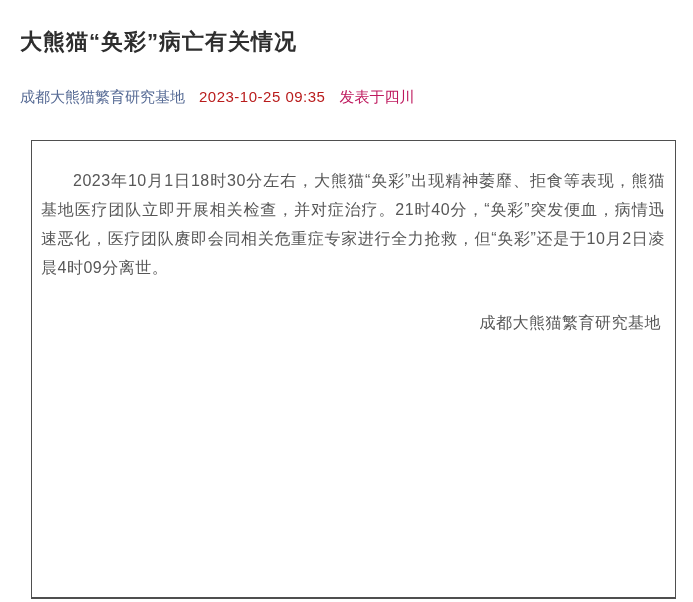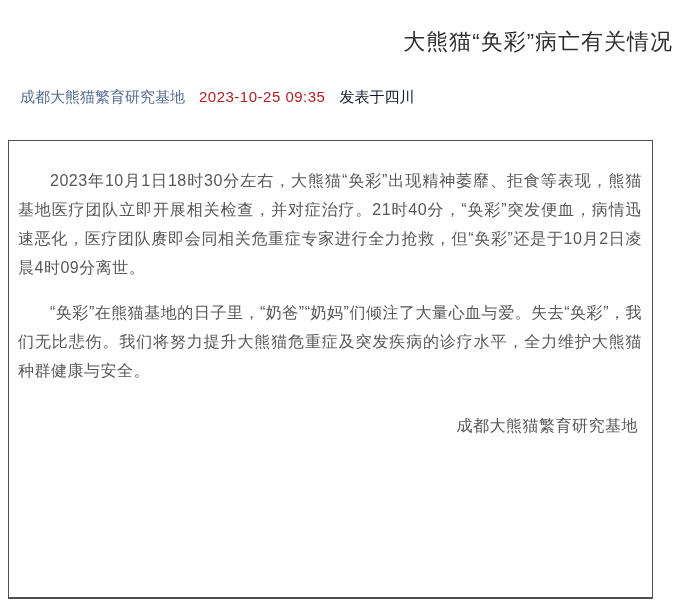--- a/index.html
+++ b/index.html
@@ -5,44 +5,43 @@
   html, body { margin: 0; padding: 0; }
   body {
     width: 693px; height: 602px;
     background: #ffffff;
     font-family: "Liberation Sans", "DejaVu Sans", sans-serif;
     overflow: hidden;
   }
   .page { position: relative; width: 693px; height: 602px; background: #ffffff; }
 
   .article-title {
-    padding: 13px 20px 0 4px;
+    padding: 13px 20px 0 20px;
     font-size: 22px;
-    font-weight: 400;
+    font-weight: 700;
     color: #2e2e2e;
     letter-spacing: 1px;
     line-height: 28px;
-    text-align: right;
   }
 
   .meta-row {
     display: flex;
     align-items: baseline;
     padding: 17px 20px 0 20px;
     font-size: 15px;
     line-height: 20px;
     white-space: nowrap;
   }
   .account-name { color: #576b95; margin-right: 14px; cursor: pointer; }
   .publish-time { color: #b91c1c; margin-right: 14px; letter-spacing: 0.5px; }
-  .publish-location { color: #0f172a; }
+  .publish-location { color: #be185d; }
 
   .content-box {
     box-sizing: border-box;
-    margin: 33px 24px 0 8px;
+    margin: 33px 24px 0 31px;
     width: 645px;
     height: 459px;
     border: 1px solid #4f4f4f;
     border-bottom-width: 2px;
     background: #ffffff;
     padding: 25px 10px 0 9px;
   }
   .content-box p {
     margin: 0 0 16px 0;
     font-size: 16px;
@@ -71,21 +70,20 @@
   <h1 class="article-title">大熊猫“奂彩”病亡有关情况</h1>
 
   <div class="meta-row">
     <span class="account-name">成都大熊猫繁育研究基地</span>
     <span class="publish-time">2023-10-25 09:35</span>
     <span class="publish-location">发表于四川</span>
   </div>
 
   <div class="content-box">
     <p>2023年10月1日18时30分左右，大熊猫“奂彩”出现精神萎靡、拒食等表现，熊猫基地医疗团队立即开展相关检查，并对症治疗。21时40分，“奂彩”突发便血，病情迅速恶化，医疗团队赓即会同相关危重症专家进行全力抢救，但“奂彩”还是于10月2日凌晨4时09分离世。</p>
-    <p>“奂彩”在熊猫基地的日子里，“奶爸”“奶妈”们倾注了大量心血与爱。失去“奂彩”，我们无比悲伤。我们将努力提升大熊猫危重症及突发疾病的诊疗水平，全力维护大熊猫种群健康与安全。</p>
 
     <div class="signature">
       <span class="sig-line">成都大熊猫繁育研究基地</span>
 
     </div>
   </div>
 
 </div>
 
 </body></html>

